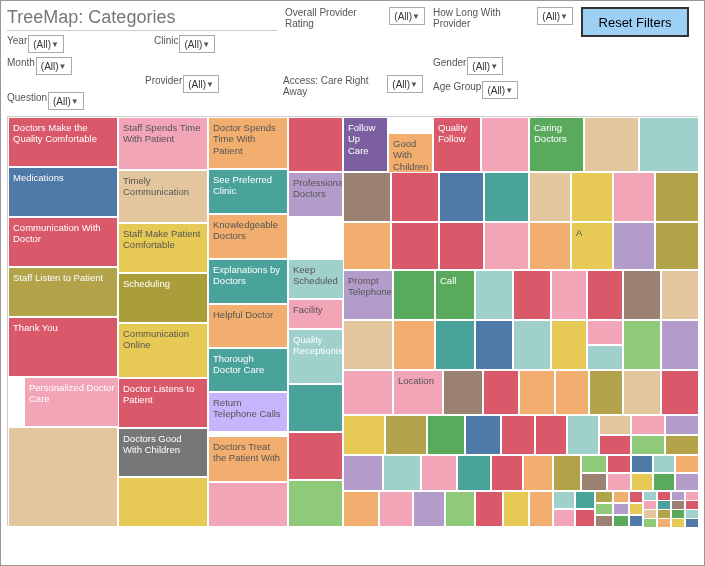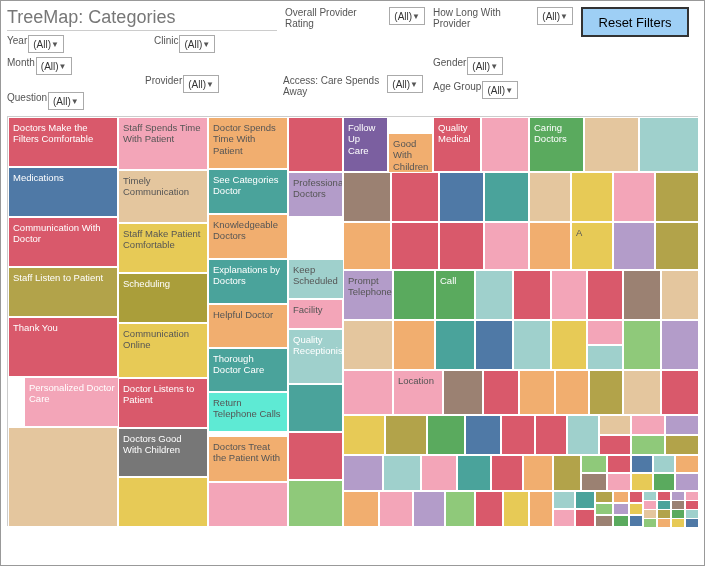--- a/index.html
+++ b/index.html
@@ -84,21 +84,21 @@
     <div class="filter" style="margin-top:18px">
       <label>Provider</label>
       <div class="dropdown">
           <span>(All)</span>
           <span class="arrow">▼</span>
         </div>
     </div>
   </div>
   <div class="filters-col" style="width:140px">
     <div class="filter" style="margin-top:18px">
-      <label>Access: Care Spends Away</label>
+      <label>Access: Care Right Away</label>
       <div class="dropdown">
           <span>(All)</span>
           <span class="arrow">▼</span>
         </div>
     </div>
   </div>
   <div class="filters-col" style="width:140px">
     <div class="filter">
       <label>Gender</label>
       <div class="dropdown">
@@ -110,59 +110,59 @@
       <label>Age Group</label>
       <div class="dropdown">
           <span>(All)</span>
           <span class="arrow">▼</span>
         </div>
     </div>
   </div>
 </div>
 
 <div class="treemap">
-<div class="cell" style="left:0;top:0;width:110px;height:50px;background:#d9596b">Doctors Make the Filters Comfortable</div>
+<div class="cell" style="left:0;top:0;width:110px;height:50px;background:#d9596b">Doctors Make the Quality Comfortable</div>
 <div class="cell" style="left:0;top:50px;width:110px;height:50px;background:#4f79a6">Medications</div>
 <div class="cell" style="left:0;top:100px;width:110px;height:50px;background:#d9596b">Communication With Doctor</div>
 <div class="cell" style="left:0;top:200px;width:110px;height:60px;background:#d9596b">Thank You</div>
 <div class="cell" style="left:0;top:150px;width:110px;height:50px;background:#b2a34a">Staff Listen to Patient</div>
 <div class="cell" style="left:16px;top:260px;width:110px;height:50px;background:#f3a5b8">Personalized Doctor Care</div>
 <div class="cell" style="left:0;top:310px;width:110px;height:100px;background:#e4c69e"></div>
 
 <div class="cell light" style="left:110px;top:0;width:90px;height:53px;background:#f3a5b8">Staff Spends Time With Patient</div>
 <div class="cell light" style="left:110px;top:53px;width:90px;height:53px;background:#e4c69e">Timely Communication</div>
 <div class="cell light" style="left:110px;top:106px;width:90px;height:50px;background:#e7ca56">Staff Make Patient Comfortable</div>
 <div class="cell" style="left:110px;top:156px;width:90px;height:50px;background:#aa9e3a">Scheduling</div>
 <div class="cell light" style="left:110px;top:206px;width:90px;height:55px;background:#e7ca56">Communication Online</div>
 <div class="cell" style="left:110px;top:261px;width:90px;height:50px;background:#d9596b">Doctor Listens to Patient</div>
 <div class="cell" style="left:110px;top:311px;width:90px;height:49px;background:#777">Doctors Good With Children</div>
 <div class="cell" style="left:110px;top:360px;width:90px;height:50px;background:#e7ca56"></div>
 
 <div class="cell light" style="left:200px;top:0;width:80px;height:52px;background:#f1ae6f">Doctor Spends Time With Patient</div>
-<div class="cell" style="left:200px;top:52px;width:80px;height:45px;background:#4aa39b">See Categories Doctor</div>
+<div class="cell" style="left:200px;top:52px;width:80px;height:45px;background:#4aa39b">See Preferred Clinic</div>
 <div class="cell light" style="left:200px;top:97px;width:80px;height:45px;background:#f1ae6f">Knowledgeable Doctors</div>
 <div class="cell" style="left:200px;top:142px;width:80px;height:45px;background:#4aa39b">Explanations by Doctors</div>
 <div class="cell light" style="left:200px;top:187px;width:80px;height:44px;background:#f1ae6f">Helpful Doctor</div>
 <div class="cell" style="left:200px;top:231px;width:80px;height:44px;background:#4aa39b">Thorough Doctor Care</div>
-<div class="cell light" style="left:200px;top:275px;width:80px;height:40px;background:#5eead4">Return Telephone Calls</div>
+<div class="cell light" style="left:200px;top:275px;width:80px;height:40px;background:#c4b5fd">Return Telephone Calls</div>
 <div class="cell light" style="left:200px;top:319px;width:80px;height:46px;background:#f1ae6f">Doctors Treat the Patient With</div>
 <div class="cell" style="left:200px;top:365px;width:80px;height:45px;background:#f3a5b8"></div>
 
 <div class="cell" style="left:280px;top:0;width:55px;height:55px;background:#d9596b"></div>
 <div class="cell light" style="left:280px;top:55px;width:55px;height:45px;background:#b39cc9">Professional Doctors</div>
 <div class="cell light" style="left:280px;top:142px;width:77px;height:40px;background:#9fd0cc">Keep Scheduled</div>
 <div class="cell light" style="left:280px;top:182px;width:55px;height:30px;background:#f3a5b8">Facility</div>
 <div class="cell" style="left:280px;top:212px;width:55px;height:55px;background:#9fd0cc">Quality Receptionists</div>
 <div class="cell" style="left:280px;top:267px;width:55px;height:48px;background:#4aa39b"></div>
 <div class="cell" style="left:280px;top:315px;width:55px;height:48px;background:#d9596b"></div>
 <div class="cell" style="left:280px;top:363px;width:55px;height:47px;background:#8fc97a"></div>
 
 <div class="cell" style="left:335px;top:0;width:45px;height:55px;background:#7b5fa0">Follow Up Care</div>
 <div class="cell light" style="left:380px;top:16px;width:45px;height:55px;background:#f1ae6f">Good With Children</div>
-<div class="cell" style="left:425px;top:0;width:48px;height:55px;background:#d9596b">Quality Medical</div>
+<div class="cell" style="left:425px;top:0;width:48px;height:55px;background:#d9596b">Quality Follow</div>
 <div class="cell" style="left:473px;top:0;width:48px;height:55px;background:#f3a5b8"></div>
 <div class="cell" style="left:521px;top:0;width:55px;height:55px;background:#5aaa5e">Caring Doctors</div>
 <div class="cell" style="left:576px;top:0;width:55px;height:55px;background:#e4c69e"></div>
 <div class="cell" style="left:631px;top:0;width:60px;height:55px;background:#9fd0cc"></div>
 
 <div class="cell" style="left:335px;top:55px;width:48px;height:50px;background:#9b8172"></div>
 <div class="cell" style="left:383px;top:55px;width:48px;height:50px;background:#d9596b"></div>
 <div class="cell" style="left:431px;top:55px;width:45px;height:50px;background:#4f79a6"></div>
 <div class="cell" style="left:476px;top:55px;width:45px;height:50px;background:#4aa39b"></div>
 <div class="cell" style="left:521px;top:55px;width:42px;height:50px;background:#e4c69e"></div>

